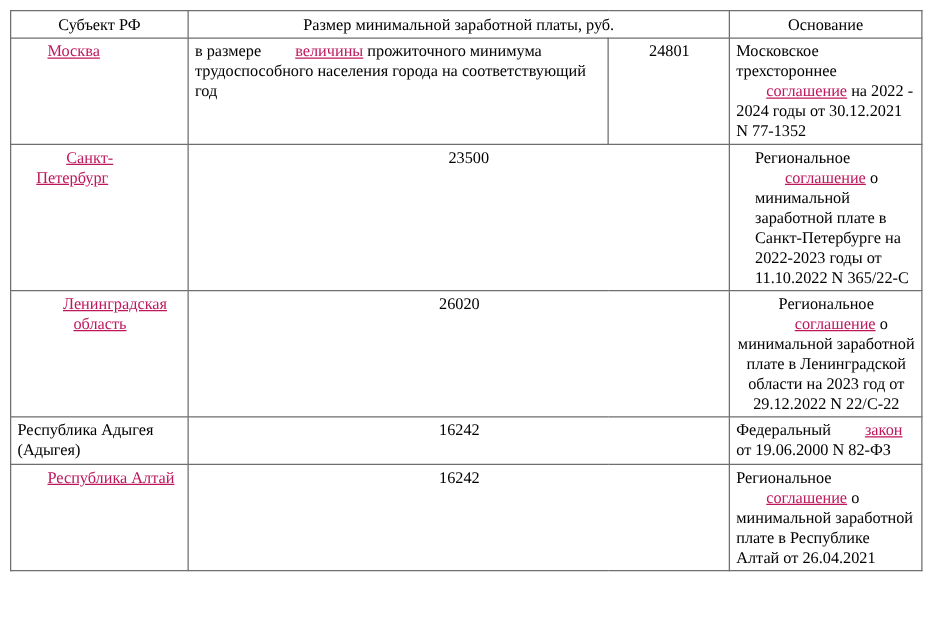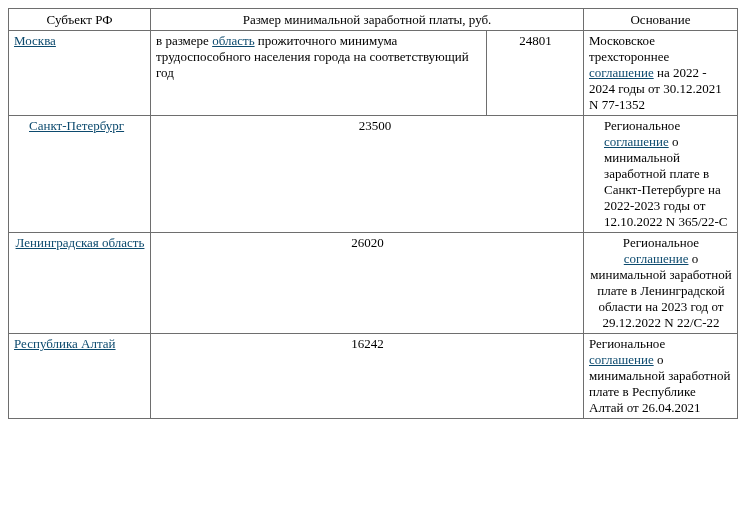--- a/index.html
+++ b/index.html
@@ -40,23 +40,24 @@
     text-align: center;
     vertical-align: middle;
     padding: 2px 3px;
     height: 17px;
   }
   td.num {
     text-align: center;
     margin-top: 21px;
   }
   a.lnk {
-    color: #0c4a6e;
+    color: #be185d;
     text-decoration: underline;
     cursor: pointer;
+    margin-left: 24px;
   }
   
   tr.r1 td { height: 80px; }
   tr.r2 td { height: 79px; }
   tr.r3 td { height: 89px; padding-left: 20px; }
   tr.r4 td { height: 91px; text-align: center; }
   tr.r5 td { height: 33px; }
   tr.r6 td { height: 74px; }
 </style>
 </head>
@@ -76,49 +77,58 @@
       <th>Субъект РФ</th>
       <th colspan="2">Размер минимальной заработной платы, руб.</th>
       <th>Основание</th>
     </tr>
 
     <tr class="r1">
       <td>
         <a class="lnk" href="#">Москва</a>
       </td>
       <td>
-        <span>в размере </span><a class="lnk" href="#">область</a><span> прожиточного минимума трудоспособного населения города на соответствующий год</span>
+        <span>в размере </span><a class="lnk" href="#">величины</a><span> прожиточного минимума трудоспособного населения города на соответствующий год</span>
       </td>
       <td class="num">24801</td>
       <td>
         <span>Московское трехстороннее </span><a class="lnk" href="#">соглашение</a><span> на 2022 - 2024 годы от 30.12.2021 N 77-1352</span>
       </td>
     </tr>
 
 
     <tr class="r3">
       <td>
         <a class="lnk" href="#">Санкт-Петербург</a>
       </td>
       <td class="num" colspan="2">23500</td>
       <td>
-        <span>Региональное </span><a class="lnk" href="#">соглашение</a><span> о минимальной заработной плате в Санкт-Петербурге на 2022-2023 годы от 12.10.2022 N 365/22-С</span>
+        <span>Региональное </span><a class="lnk" href="#">соглашение</a><span> о минимальной заработной плате в Санкт-Петербурге на 2022-2023 годы от 11.10.2022 N 365/22-С</span>
       </td>
     </tr>
 
     <tr class="r4">
       <td>
         <a class="lnk" href="#">Ленинградская область</a>
       </td>
       <td class="num" colspan="2">26020</td>
       <td>
         <span>Региональное </span><a class="lnk" href="#">соглашение</a><span> о минимальной заработной плате в Ленинградской области на 2023 год от 29.12.2022 N 22/С-22</span>
       </td>
     </tr>
 
+    <tr class="r5">
+      <td>
+        <span>Республика Адыгея (Адыгея)</span>
+      </td>
+      <td class="num" colspan="2">16242</td>
+      <td>
+        <span>Федеральный </span><a class="lnk" href="#">закон</a><span> от 19.06.2000 N 82-ФЗ</span>
+      </td>
+    </tr>
 
     <tr class="r6">
       <td>
         <a class="lnk" href="#">Республика Алтай</a>
       </td>
       <td class="num" colspan="2">16242</td>
       <td>
         <span>Региональное </span><a class="lnk" href="#">соглашение</a><span> о минимальной заработной плате в Республике Алтай от 26.04.2021</span>
       </td>
     </tr>

